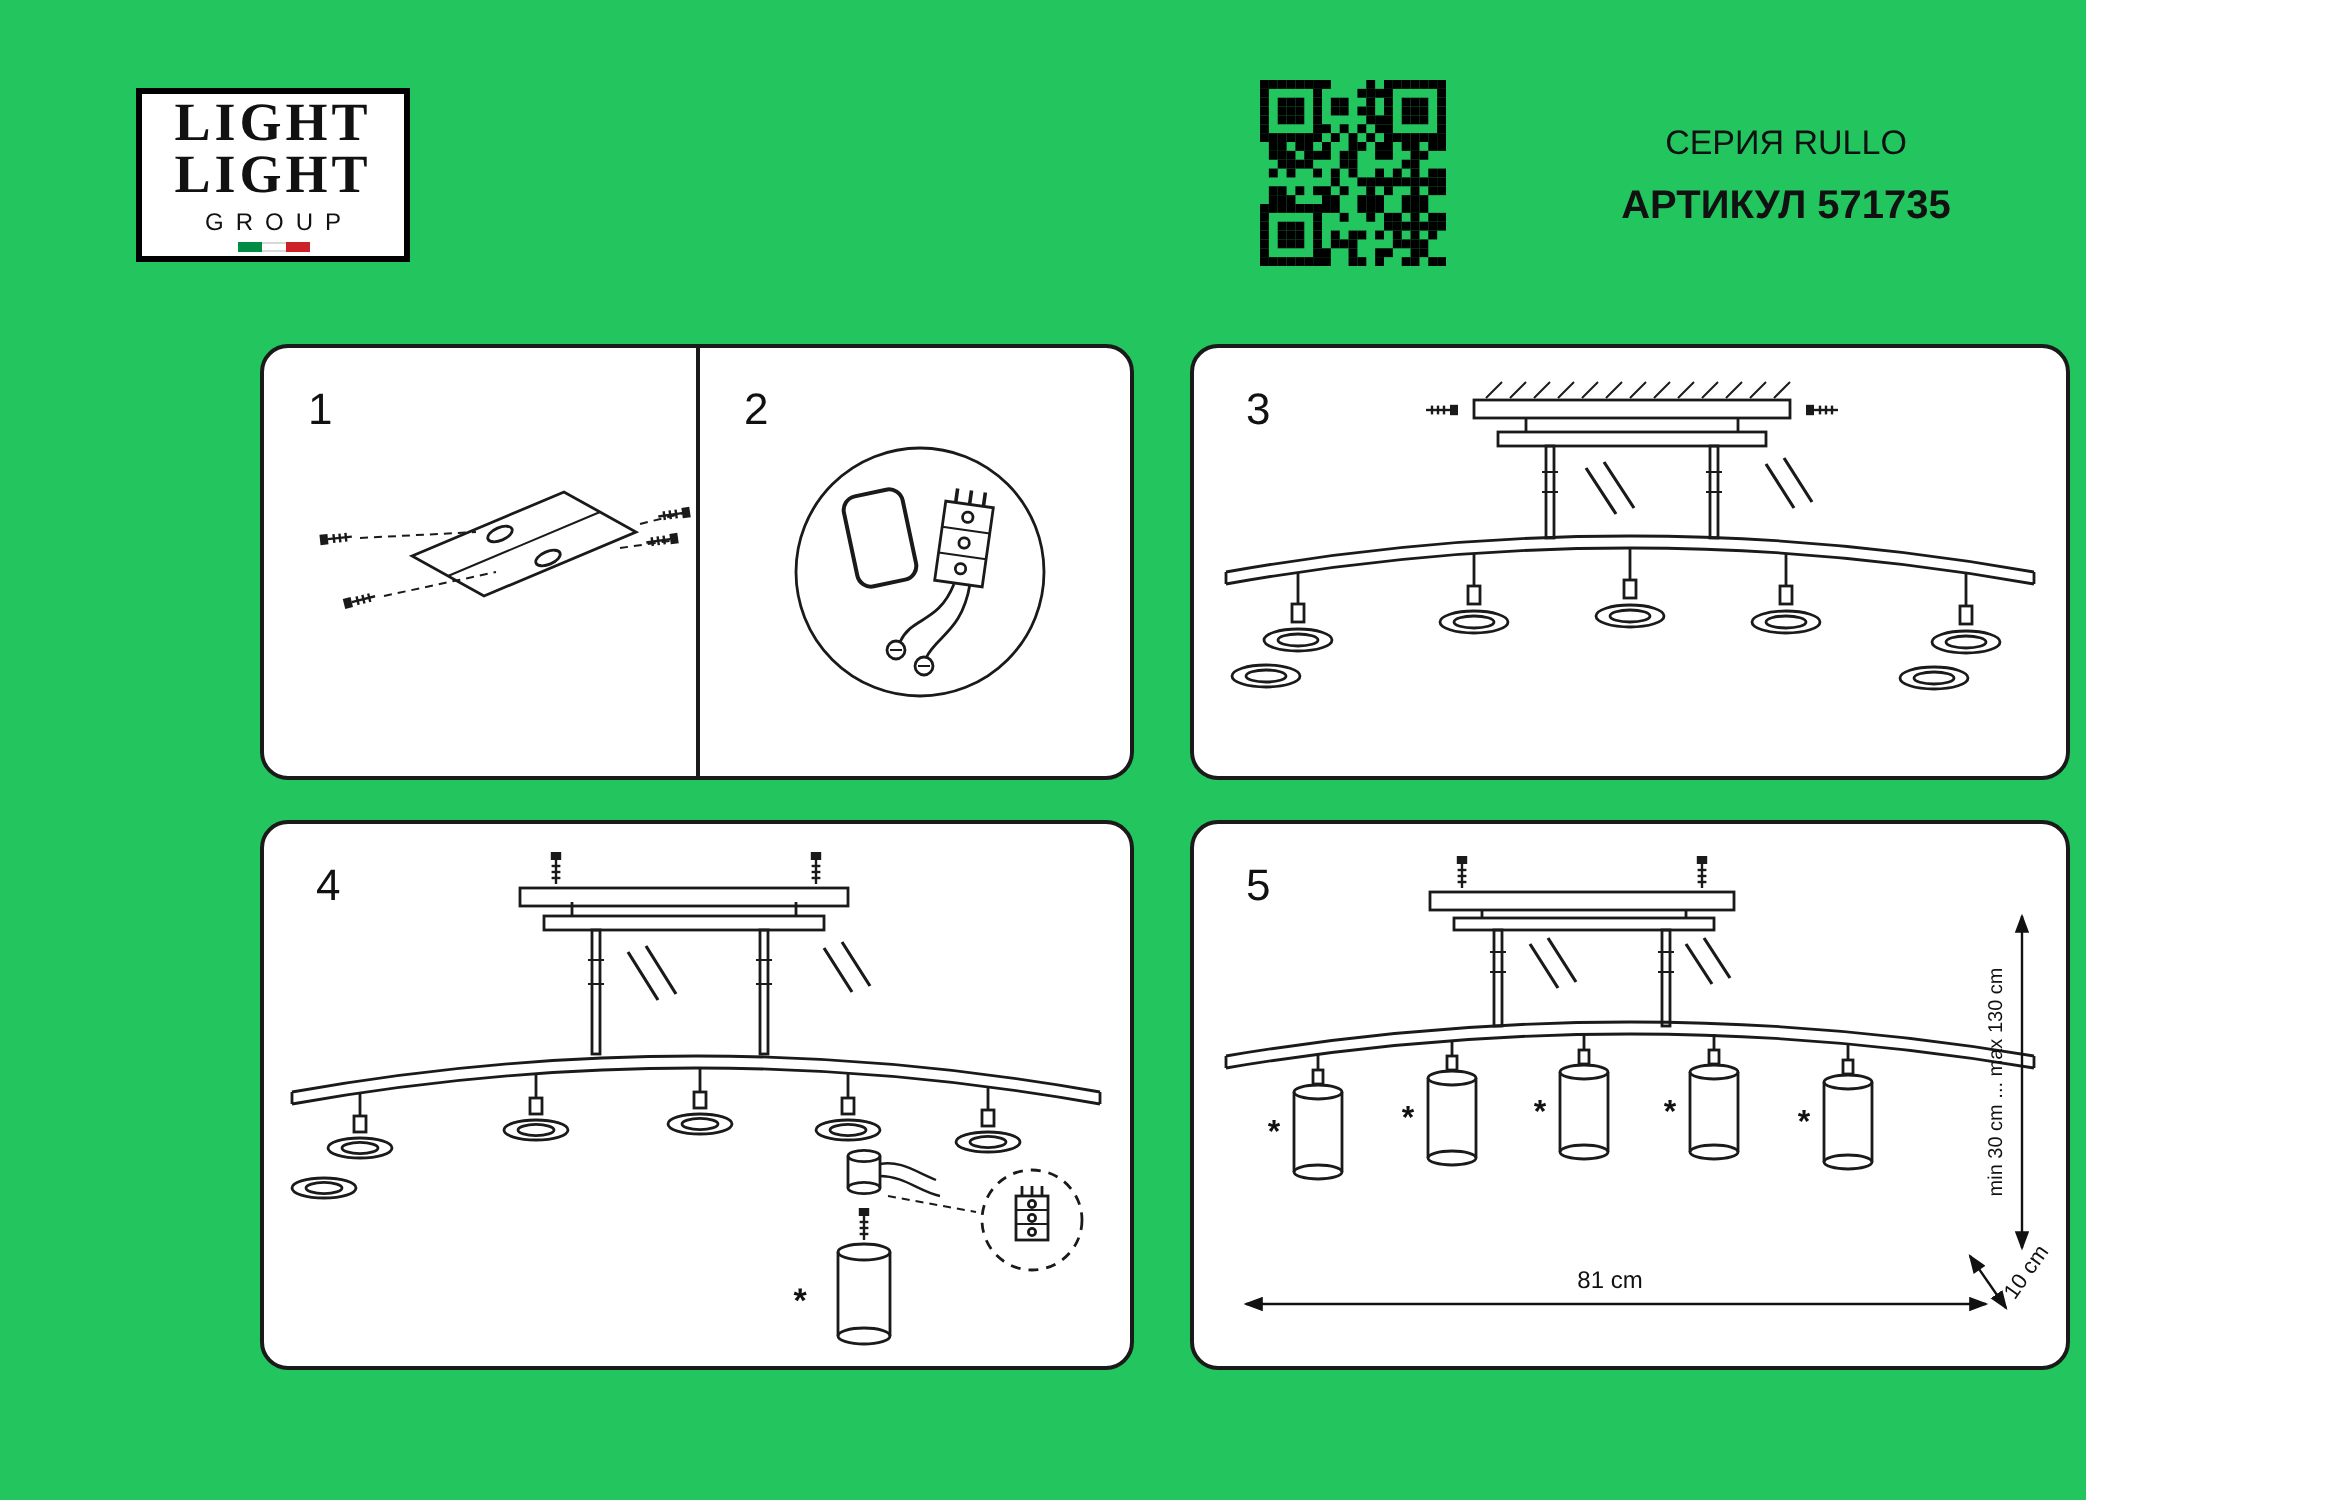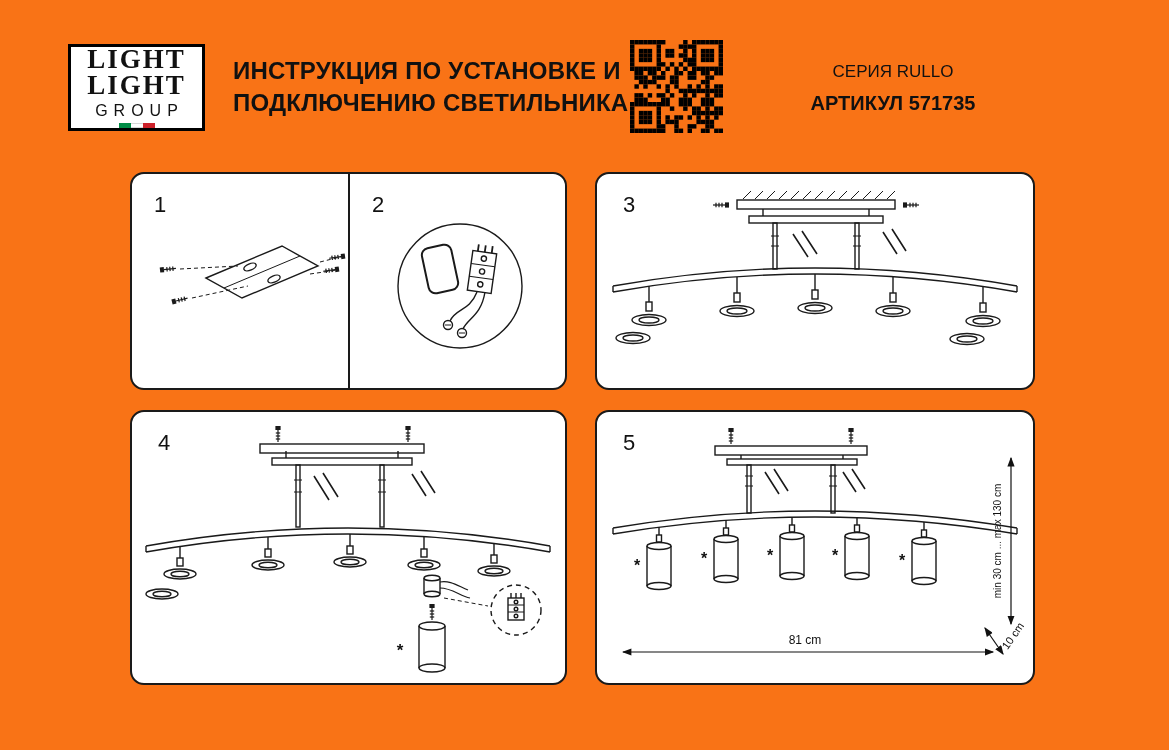--- a/index.html
+++ b/index.html
@@ -2,33 +2,33 @@
 <html><head>
 <meta charset="utf-8">
 <style>
   * { margin:0; padding:0; box-sizing:border-box; }
   html,body { background:#fff; }
   body {
     width:1169px; height:750px;
     font-family:"Liberation Sans", sans-serif;
     color:#111;
   }
-  .page { position:relative; width:1169px; height:750px; overflow:hidden; background:#f97316; }
+  .page { position:relative; width:1043px; height:750px; overflow:hidden; background:#22c55e; }
 
   
   .logo-box {
     position:absolute; left:68px; top:44px; width:137px; height:87px;
     border:3px solid #000; display:flex; flex-direction:column;
     align-items:center; justify-content:center; background:#fff;
   }
   .logo-w {
     font-family:"Liberation Serif", serif; font-weight:700;
     font-size:27px; line-height:0.95; letter-spacing:2px;
   }
-  .logo-group { font-size:16px; letter-spacing:6px; padding-left:6px; margin-top:3px;text-align:center; }
+  .logo-group { font-size:12px; letter-spacing:6px; padding-left:6px; margin-top:3px;text-align:center; }
   .logo-flag { display:flex; width:36px; height:5px; margin-top:3px; }
   .logo-flag span { flex:1; }
   .flag-g { background:#008C45; }
   .flag-w { background:#fff; border-top:1px solid #d8d8d8; border-bottom:1px solid #d8d8d8; }
   .flag-r { background:#CD212A; }
 
   .title { position:absolute; left:233px; top:55px; font-size:24px; font-weight:700; line-height:1.34; letter-spacing:0.2px; }
   .qr { position:absolute; left:630px; top:40px; width:93px; height:93px; }
   .series-block { position:absolute; left:780px; top:62px; width:226px; text-align:center; }
   .series  { font-size:17px; font-weight:400; margin-bottom:10px; }
@@ -63,24 +63,20 @@
     <div class="logo-w">LIGHT</div>
     <div class="logo-w">LIGHT</div>
     <div class="logo-group">GROUP</div>
     <div class="logo-flag">
       <span class="flag-g"></span>
         <span class="flag-w"></span>
         <span class="flag-r"></span>
     </div>
   </div>
 
-  <div class="title">
-    <div>ИНСТРУКЦИЯ ПО УСТАНОВКЕ И</div>
-    <div>ПОДКЛЮЧЕНИЮ СВЕТИЛЬНИКА</div>
-  </div>
 
   <div class="qr"><svg width="93" height="93" fill="#000">
         <rect x="0.00" y="0.00" width="4.43" height="4.43"></rect>
         <rect x="4.43" y="0.00" width="4.43" height="4.43"></rect>
         <rect x="8.86" y="0.00" width="4.43" height="4.43"></rect>
         <rect x="13.29" y="0.00" width="4.43" height="4.43"></rect>
         <rect x="17.71" y="0.00" width="4.43" height="4.43"></rect>
         <rect x="22.14" y="0.00" width="4.43" height="4.43"></rect>
         <rect x="26.57" y="0.00" width="4.43" height="4.43"></rect>
         <rect x="31.00" y="0.00" width="4.43" height="4.43"></rect>

